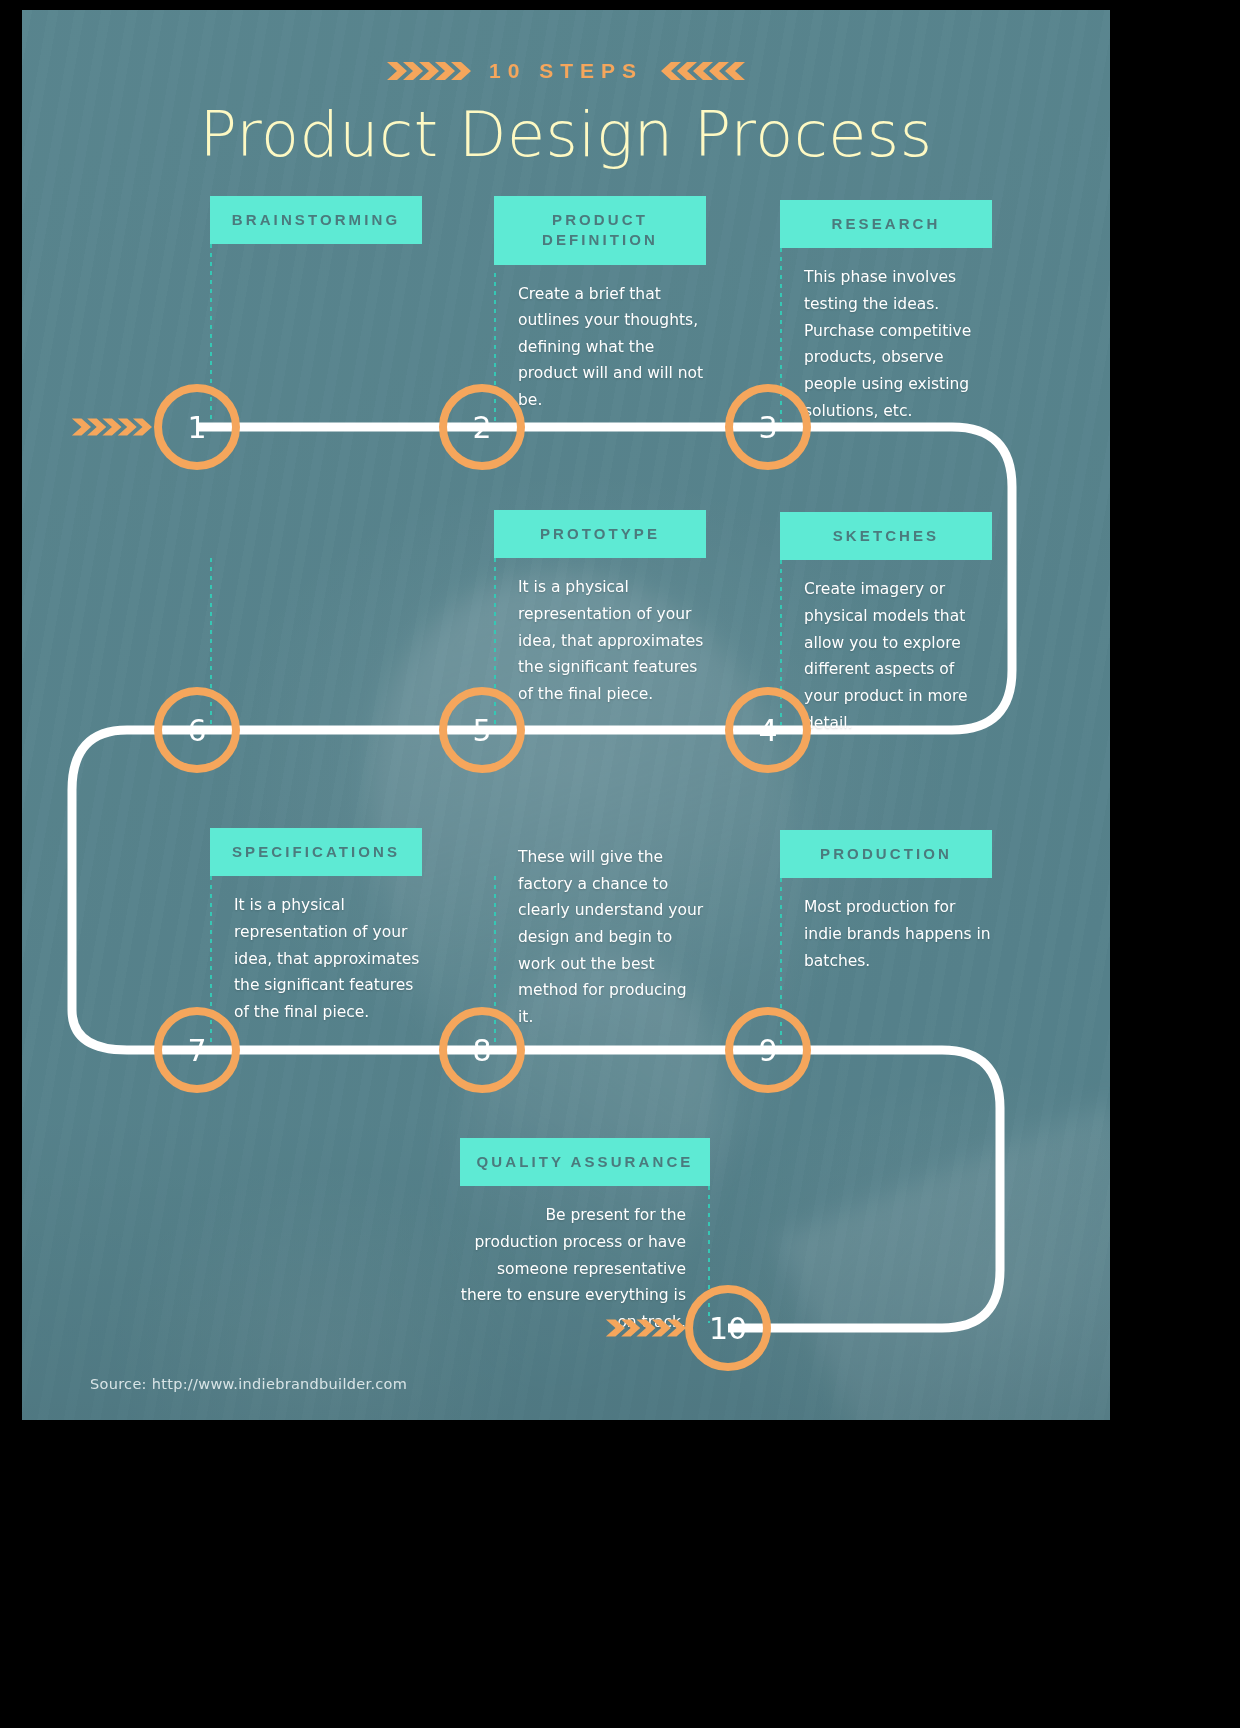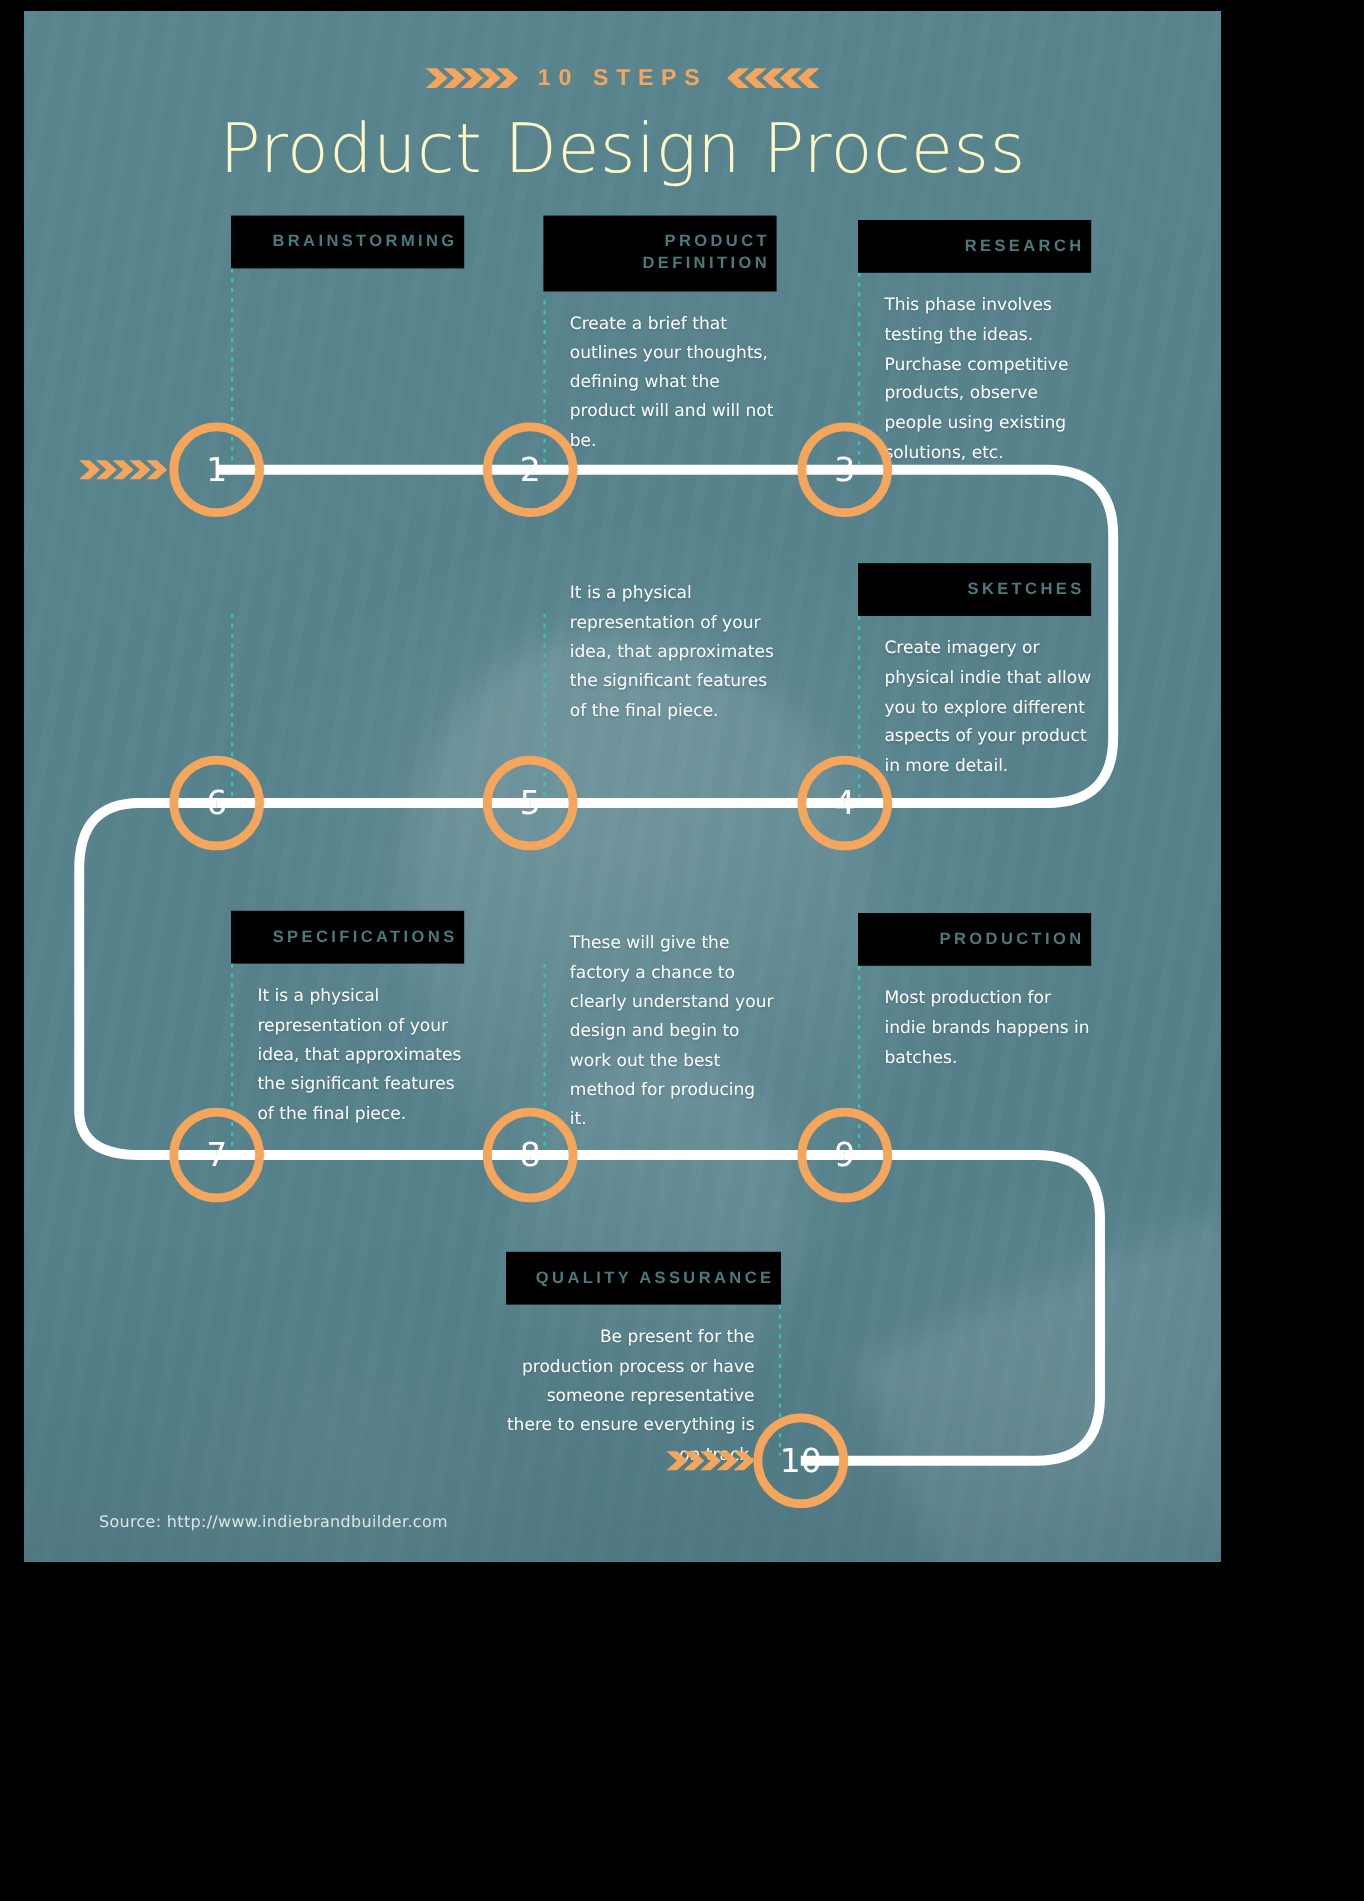--- a/index.html
+++ b/index.html
@@ -85,26 +85,26 @@
     color: #fef9c3;
     font-size: 62px;
     font-weight: 300;
     letter-spacing: 0.5px;
     font-family: "DejaVu Sans", sans-serif;
   }
 
   
   .card { position: absolute; }
   .card .hdr {
-    background: #000000;
+    background: #5eead4;
     color: #4b7a7d;
     font-size: 15px;
     letter-spacing: 3.1px;
     font-weight: 600;
-    text-align: right;
+    text-align: center;
     padding: 14px 6px;
     line-height: 1.35;
     white-space: pre-line;
   }
   .card .body {
     color: #ffffff;
     font-size: 15.5px;
     line-height: 1.72;
     padding-top: 16px;
     font-family: "DejaVu Sans", sans-serif;
@@ -225,27 +225,28 @@
 
   <div class="card left-rail" style="left:758px; top:190px; width:212px;">
     <div class="hdr">RESEARCH</div>
     <div class="body">This phase involves testing the ideas.  Purchase competitive products, observe people using existing solutions, etc.</div>
   </div>
   <div class="rail" style="left:758px; top:238px; height:174px;"></div>
 
   <div class="rail" style="left:188px; top:548px; height:167px;"></div>
 
   <div class="card left-rail" style="left:472px; top:500px; width:212px;">
+    <div class="hdr">PROTOTYPE</div>
     <div class="body">It is a physical representation of your idea, that approximates the significant features of the final piece.</div>
   </div>
   <div class="rail" style="left:472px; top:548px; height:167px;"></div>
 
   <div class="card left-rail" style="left:758px; top:502px; width:212px;">
     <div class="hdr">SKETCHES</div>
-    <div class="body">Create imagery or physical indie that allow you to explore different aspects of your product in more detail.</div>
+    <div class="body">Create imagery or physical models that allow you to explore different aspects of your product in more detail.</div>
   </div>
   <div class="rail" style="left:758px; top:550px; height:165px;"></div>
 
   <div class="card left-rail" style="left:188px; top:818px; width:212px;">
     <div class="hdr">SPECIFICATIONS</div>
     <div class="body">It is a physical representation of your idea, that approximates the significant features of the final piece.</div>
   </div>
   <div class="rail" style="left:188px; top:866px; height:169px;"></div>
 
   <div class="card left-rail" style="left:472px; top:818px; width:212px;">

